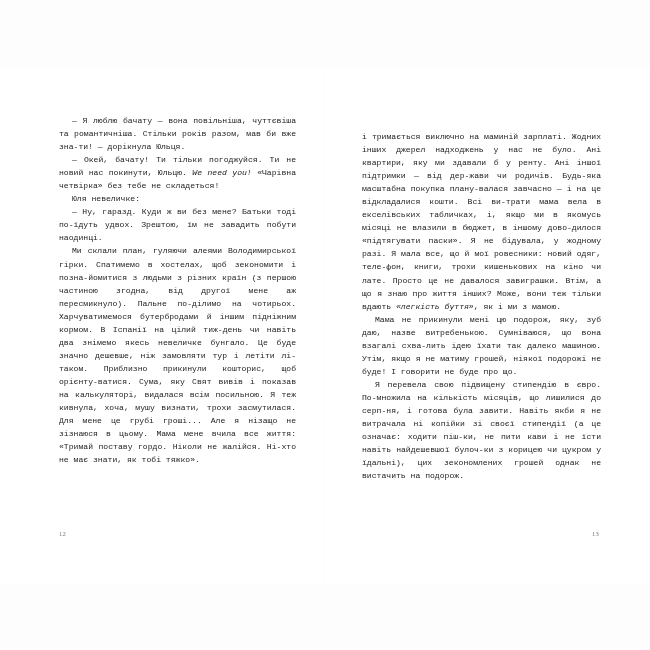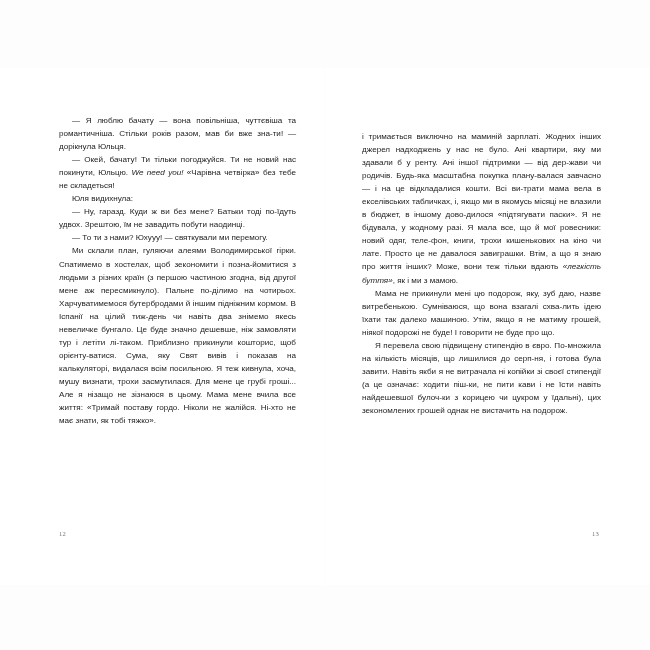--- a/index.html
+++ b/index.html
@@ -41,21 +41,21 @@
     height: 650px;
   }
   .page {
     position: absolute;
     top: 114px;
   }
   .page-left  { left: 59px;  width: 237px; }
   .page-right { left: 362px; width: 239px; margin-top: 16px; }
 
   .textblock {
-    font-family: Liberation Sans, sans-serif;
+    font-family: Liberation Mono, monospace;
     font-size: 8.1px;
     line-height: 13.05px;
     color: #1c1c1c;
     text-align: justify;
     text-justify: inter-word;
     hyphens: manual;
     -webkit-font-smoothing: antialiased;
   }
   .textblock p {
     margin: 0;
@@ -82,23 +82,22 @@
 <div class="spread-backdrop"></div>
 <div class="page-sheet"></div>
 <div class="gutter-shadow"></div>
 
 <div class="columns">
 
   <div class="page page-left">
     <div class="textblock" id="left-text">
         <p><span>— Я люблю бачату — вона повільніша, чуттєвіша та романтичніша. Стільки років разом, мав би вже зна-ти! — дорікнула Юльця.</span></p>
         <p><span>— Окей, бачату! Ти тільки погоджуйся. Ти не новий нас покинути, Юльцю. </span><em>We need you!</em><span> «Чарівна четвірка» без тебе не складеться!</span></p>
-        <p><span>Юля видихнула:</span></p>
+        <p><span>Юля невеличке:</span></p>
         <p><span>— Ну, гаразд. Куди ж ви без мене? Батьки тоді по-їдуть удвох. Зрештою, їм не завадить побути наодинці.</span></p>
-        <p><span>— То ти з нами? Юхууу! — святкували ми перемогу.</span></p>
         <p><span>Ми склали план, гуляючи алеями Володимирської гірки. Спатимемо в хостелах, щоб зекономити і позна-йомитися з людьми з різних країн (з першою частиною згодна, від другої мене аж пересмикнуло). Пальне по-ділимо на чотирьох. Харчуватимемося бутербродами й іншим підніжним кормом. В Іспанії на цілий тиж-день чи навіть два знімемо якесь невеличке бунгало. Це буде значно дешевше, ніж замовляти тур і летіти лі-таком. Приблизно прикинули кошторис, щоб орієнту-ватися. Сума, яку Свят вивів і показав на калькуляторі, видалася всім посильною. Я теж кивнула, хоча, мушу визнати, трохи засмутилася. Для мене це грубі гроші... Але я нізащо не зізнаюся в цьому. Мама мене вчила все життя: «Тримай поставу гордо. Ніколи не жалійся. Ні-хто не має знати, як тобі тяжко».</span></p>
       </div>
   </div>
 
   <div class="page page-right">
     <div class="textblock" id="right-text">
         <p class="continued"><span>і тримається виключно на маминій зарплаті. Жодних інших джерел надходжень у нас не було. Ані квартири, яку ми здавали б у ренту. Ані іншої підтримки — від дер-жави чи родичів. Будь-яка масштабна покупка плану-валася завчасно — і на це відкладалися кошти. Всі ви-трати мама вела в екселівських табличках, і, якщо ми в якомусь місяці не влазили в бюджет, в іншому дово-дилося «підтягувати паски». Я не бідувала, у жодному разі. Я мала все, що й мої ровесники: новий одяг, теле-фон, книги, трохи кишенькових на кіно чи лате. Просто це не давалося завиграшки. Втім, а що я знаю про життя інших? Може, вони теж тільки вдають </span><em>«легкість буття»</em><span>, як і ми з мамою.</span></p>
         <p><span>Мама не прикинули мені цю подорож, яку, зуб даю, назве витребенькою. Сумніваюся, що вона взагалі схва-лить ідею їхати так далеко машиною. Утім, якщо я не матиму грошей, ніякої подорожі не буде! І говорити не буде про що.</span></p>
         <p><span>Я перевела свою підвищену стипендію в євро. По-множила на кількість місяців, що лишилися до серп-ня, і готова була завити. Навіть якби я не витрачала ні копійки зі своєї стипендії (а це означає: ходити піш-ки, не пити кави і не їсти навіть найдешевшої булоч-ки з корицею чи цукром у їдальні), цих зекономлених грошей однак не вистачить на подорож.</span></p>
       </div>

